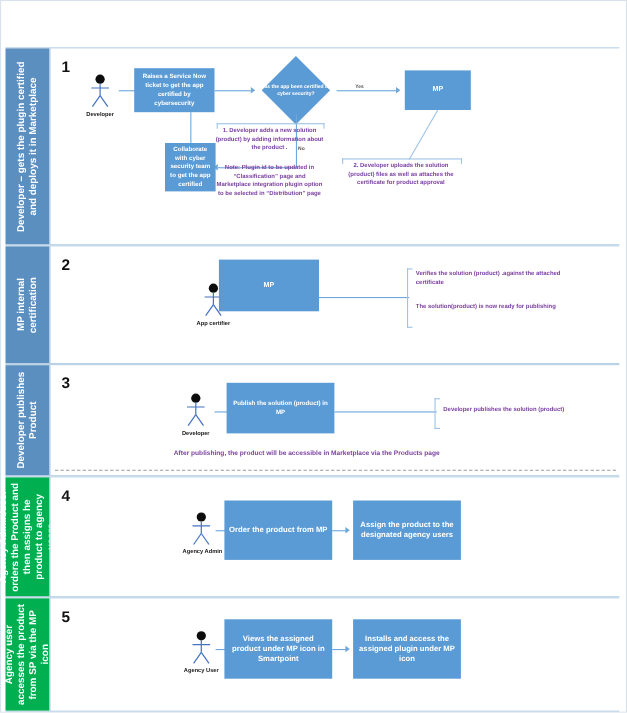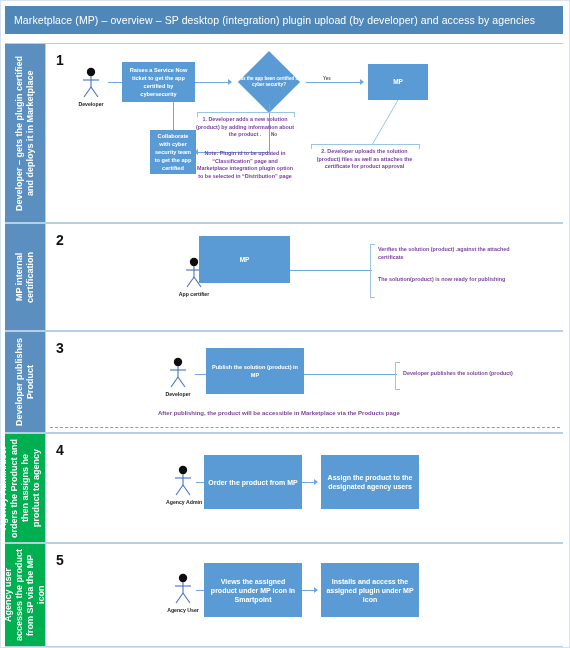--- a/index.html
+++ b/index.html
@@ -84,23 +84,20 @@
   .bracket.top{border-bottom:none;border-left:1px solid #9DC3E6;border-right:1px solid #9DC3E6;border-top:1px solid #9DC3E6;height:4px;}
   .bracket.left{border-right:none;border-top:1px solid #9DC3E6;border-bottom:1px solid #9DC3E6;border-left:1px solid #9DC3E6;width:4px;}
   .dashed-sep{position:absolute;border-top:1px dashed #9a9a9a;}
   .purple-strip{position:absolute;color:#7B3FA0;font-size:6px;font-weight:bold;}
 </style>
 </head>
 <body>
 
 <div id="canvas">
 
-  <div id="title-bar">
-    <span>Marketplace (MP) – overview – SP desktop (integration) plugin upload (by developer) and access by agencies</span>
-  </div>
 
   <div class="row" style="top:42px;height:180px;">
     <div class="lane-label lane-blue">Developer – gets the plugin certified and deploys it in Marketplace</div>
     <div class="lane-body">
       <div class="step-num">1</div>
 
       <div class="actor" style="left:28px;top:22px;">
         <svg width="34" height="34" viewBox="0 0 34 34">
           <circle cx="17" cy="6" r="4.2" fill="#0d0d0d"></circle>
           <line x1="17" y1="10" x2="17" y2="21" stroke="#4472C4" stroke-width="1.1"></line>

